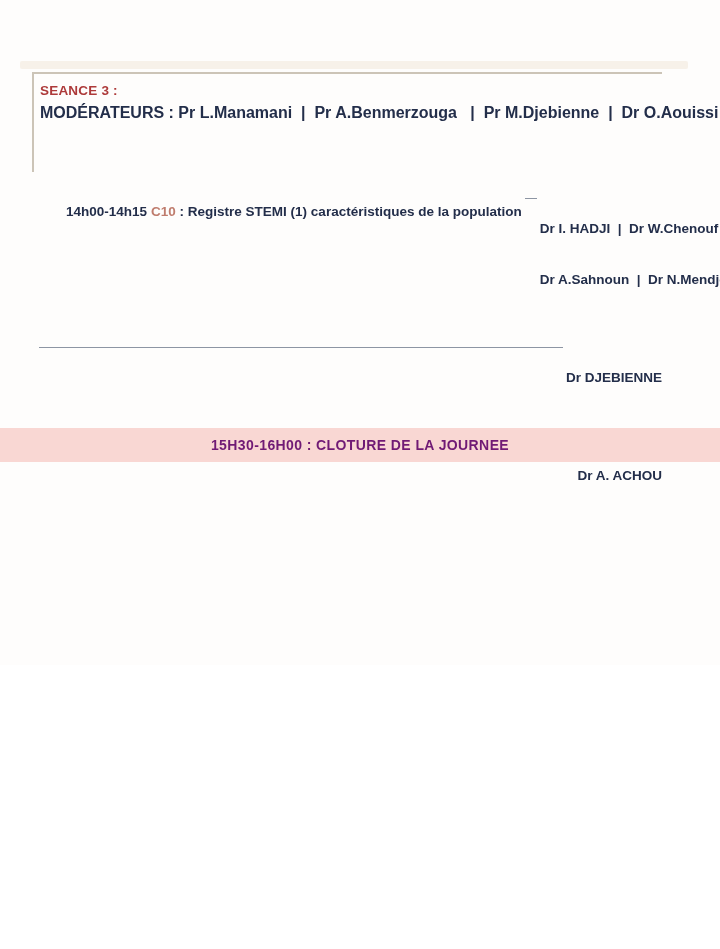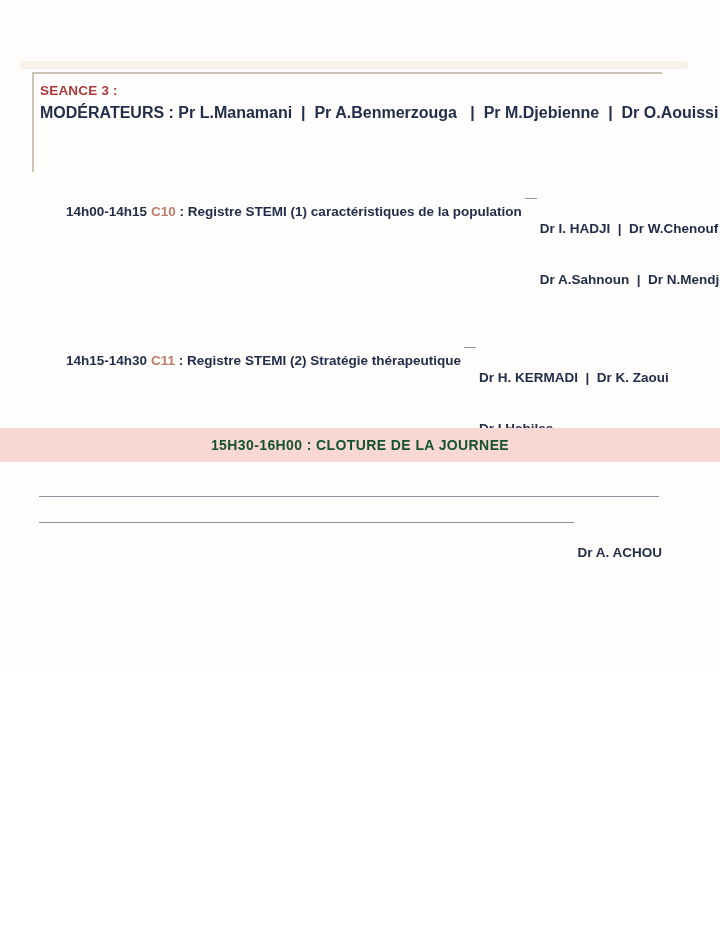--- a/index.html
+++ b/index.html
@@ -63,21 +63,21 @@
     line-height:17px;
     white-space:pre;
     text-align:left;
   }
   .speaker-line:empty { display:none; }
   .banner {
     position:absolute; left:0; top:428px;
     width:720px; height:34px;
     background:#f9d7d3;
     display:flex; align-items:center; justify-content:center;
-    color:#14532d;
+    color:#701a75;
     font-size:14px;
     letter-spacing:.4px;
     white-space:pre;
   }
 </style>
 </head>
 <body>
 
 <div class="page">
 
@@ -94,33 +94,26 @@
       <div class="row-left">
         <span class="time">14h00-14h15</span><span class="code">C10</span><span class="sep"> : </span><span class="title">Registre STEMI (1) caractéristiques de la population</span>
       </div>
       <div class="leader"></div>
       <div class="speakers">
         <div class="speaker-line">Dr I. HADJI  |  Dr W.Chenouf</div>
         <div class="speaker-line">Dr A.Sahnoun  |  Dr N.Mendjel</div>
       </div>
     </div>
 
-    <div class="row">
-      <div class="row-left">
-        <span class="time">14h15-14h30</span><span class="code">C11</span><span class="sep"> : </span><span class="title">Registre STEMI (2) Stratégie thérapeutique</span>
-      </div>
-      <div class="leader"></div>
-      <div class="speakers">
-        <div class="speaker-line">Dr H. KERMADI  |  Dr K. Zaoui</div>
-        <div class="speaker-line">Dr I.Habiles</div>
-      </div>
-    </div>
 
     <div class="row">
       <div class="leader"></div>
+      <div class="speakers">
+        <div class="speaker-line">Dr DJEBIENNE</div>
+      </div>
     </div>
 
     <div class="row">
       <div class="leader"></div>
       <div class="speakers">
         <div class="speaker-line">Dr A. ACHOU</div>
       </div>
     </div>
 
 

